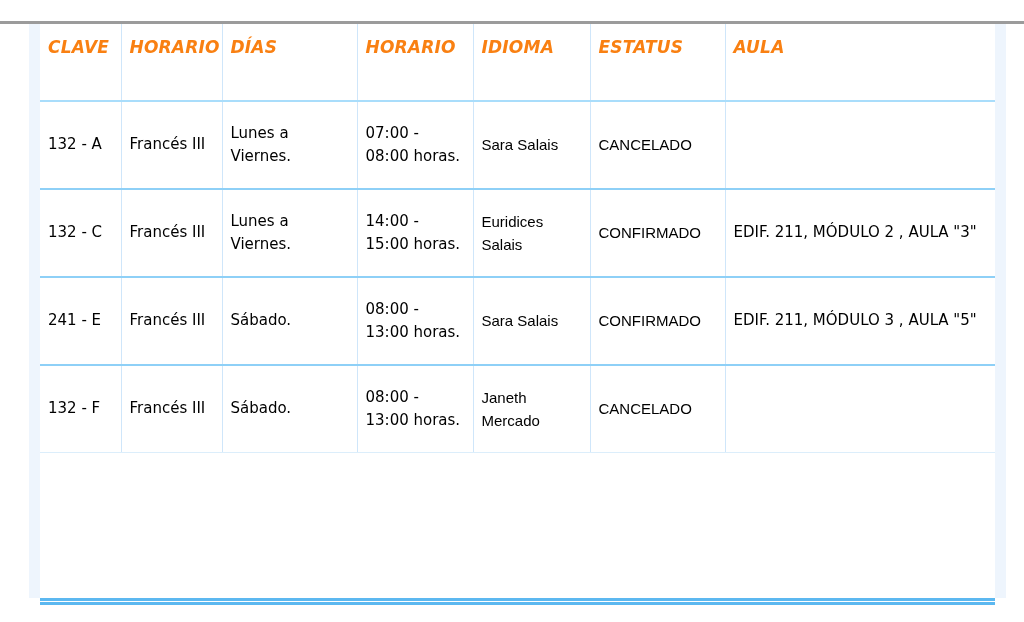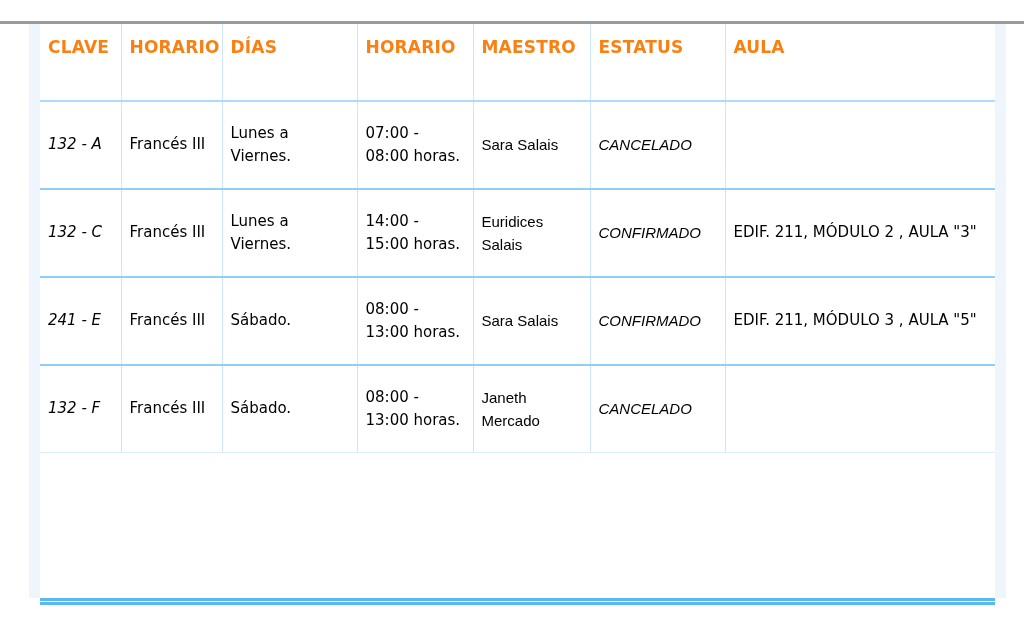--- a/index.html
+++ b/index.html
@@ -84,20 +84,21 @@
     height: 63px;
     vertical-align: top;
     padding-top: 13px;
     color: #f98012;
     font-family: "DejaVu Sans", sans-serif;
     font-weight: bold;
     font-size: 17px;
     letter-spacing: 0.2px;
     border-bottom: 2px solid #a9ddfb;
     white-space: nowrap;
+    font-style: italic;
   }
 
   table.schedule tbody td {
     height: 86px;
     font-size: 15px;
     line-height: 1.55;
     color: #000000;
   }
 
   
@@ -107,22 +108,22 @@
   td.cell-horario,
   td.cell-aula {
     font-family: "DejaVu Sans", sans-serif;
   }
   
   td.cell-maestro,
   td.cell-estatus {
     font-family: "Liberation Sans", sans-serif;
   }
 
-  td.cell-clave { font-size: 14.5px; font-style: italic; }
-  td.cell-estatus { white-space: nowrap; font-style: italic; }
+  td.cell-clave { font-size: 14.5px; }
+  td.cell-estatus { white-space: nowrap; }
 
   
   table.schedule tbody tr:last-child td {
     border-bottom: 1px solid #dceefb;
   }
 
   
   .bottom-rule {
     position: absolute;
     left: 40px;
@@ -167,21 +168,21 @@
         <col class="c-maestro">
         <col class="c-estatus">
         <col class="c-aula">
       </colgroup>
       <thead>
         <tr>
           <th>CLAVE</th>
           <th>HORARIO</th>
           <th>DÍAS</th>
           <th>HORARIO</th>
-          <th>MAESTRO</th>
+          <th>IDIOMA</th>
           <th>ESTATUS</th>
           <th>AULA</th>
         </tr>
       </thead>
       <tbody>
         <tr>
           <td class="cell-clave">132 - A</td>
           <td class="cell-idioma">Francés III</td>
           <td class="cell-dias">Lunes a Viernes.</td>
           <td class="cell-horario">07:00 - 08:00 horas.</td>

